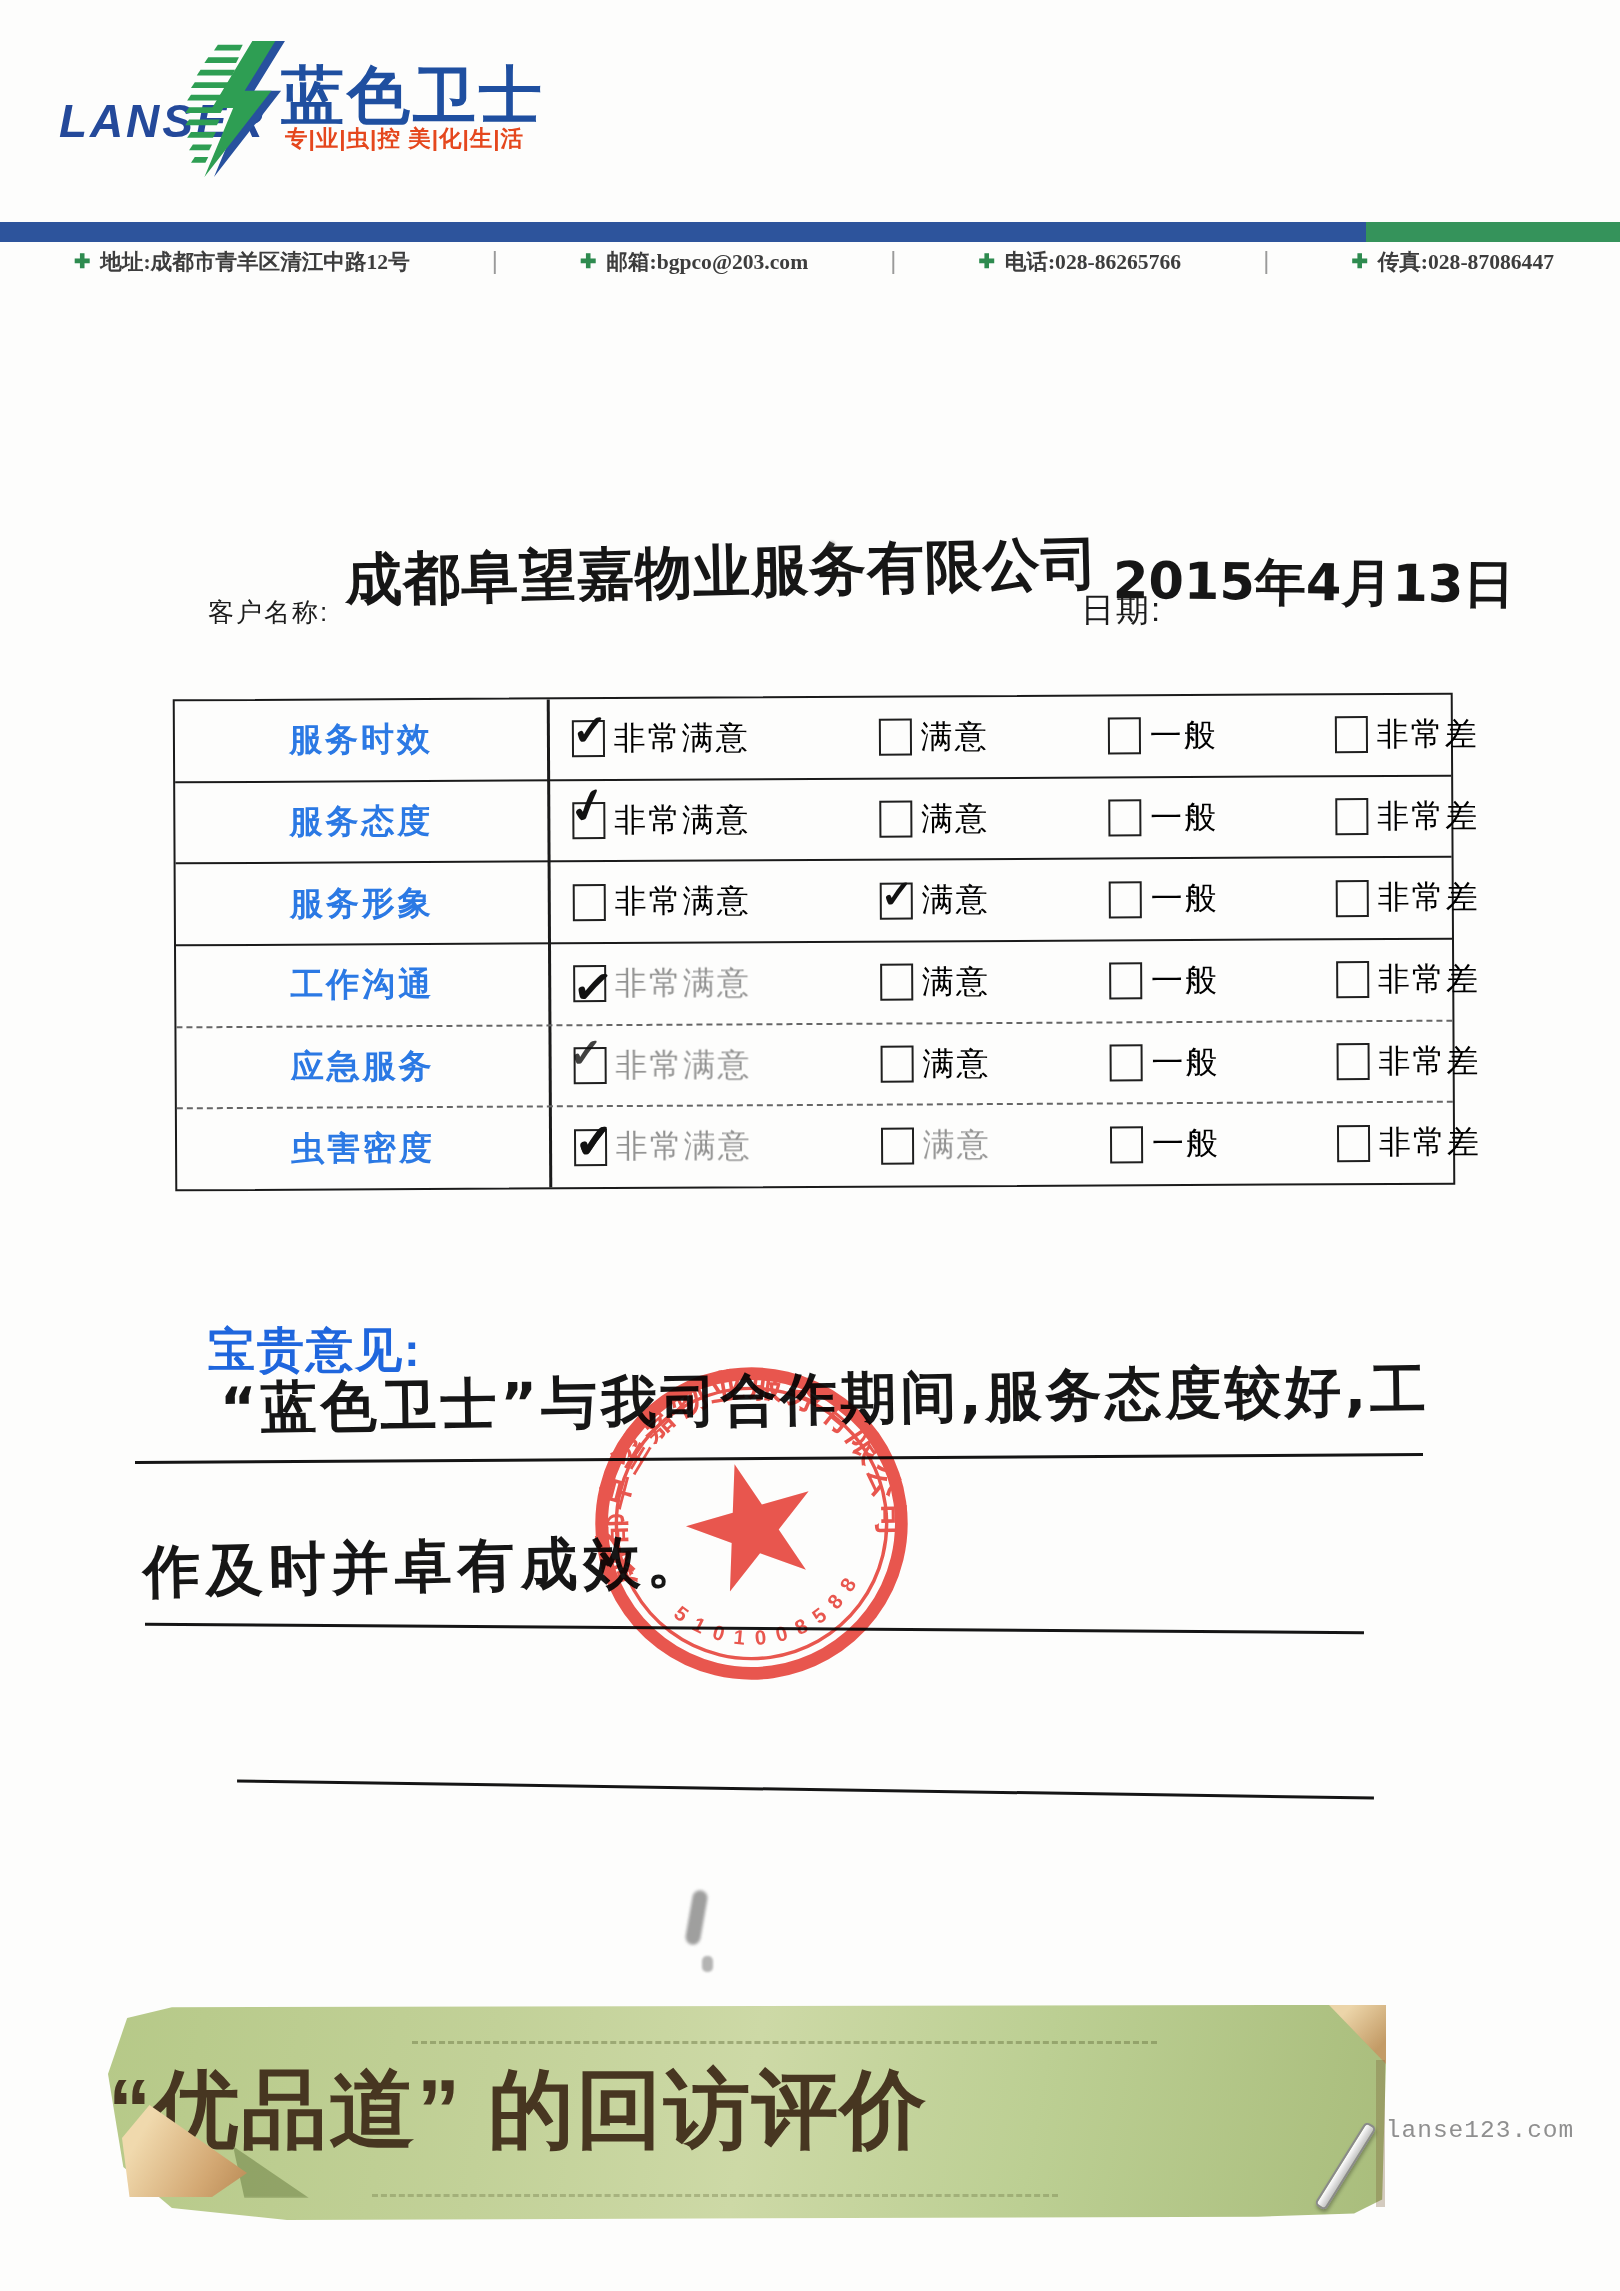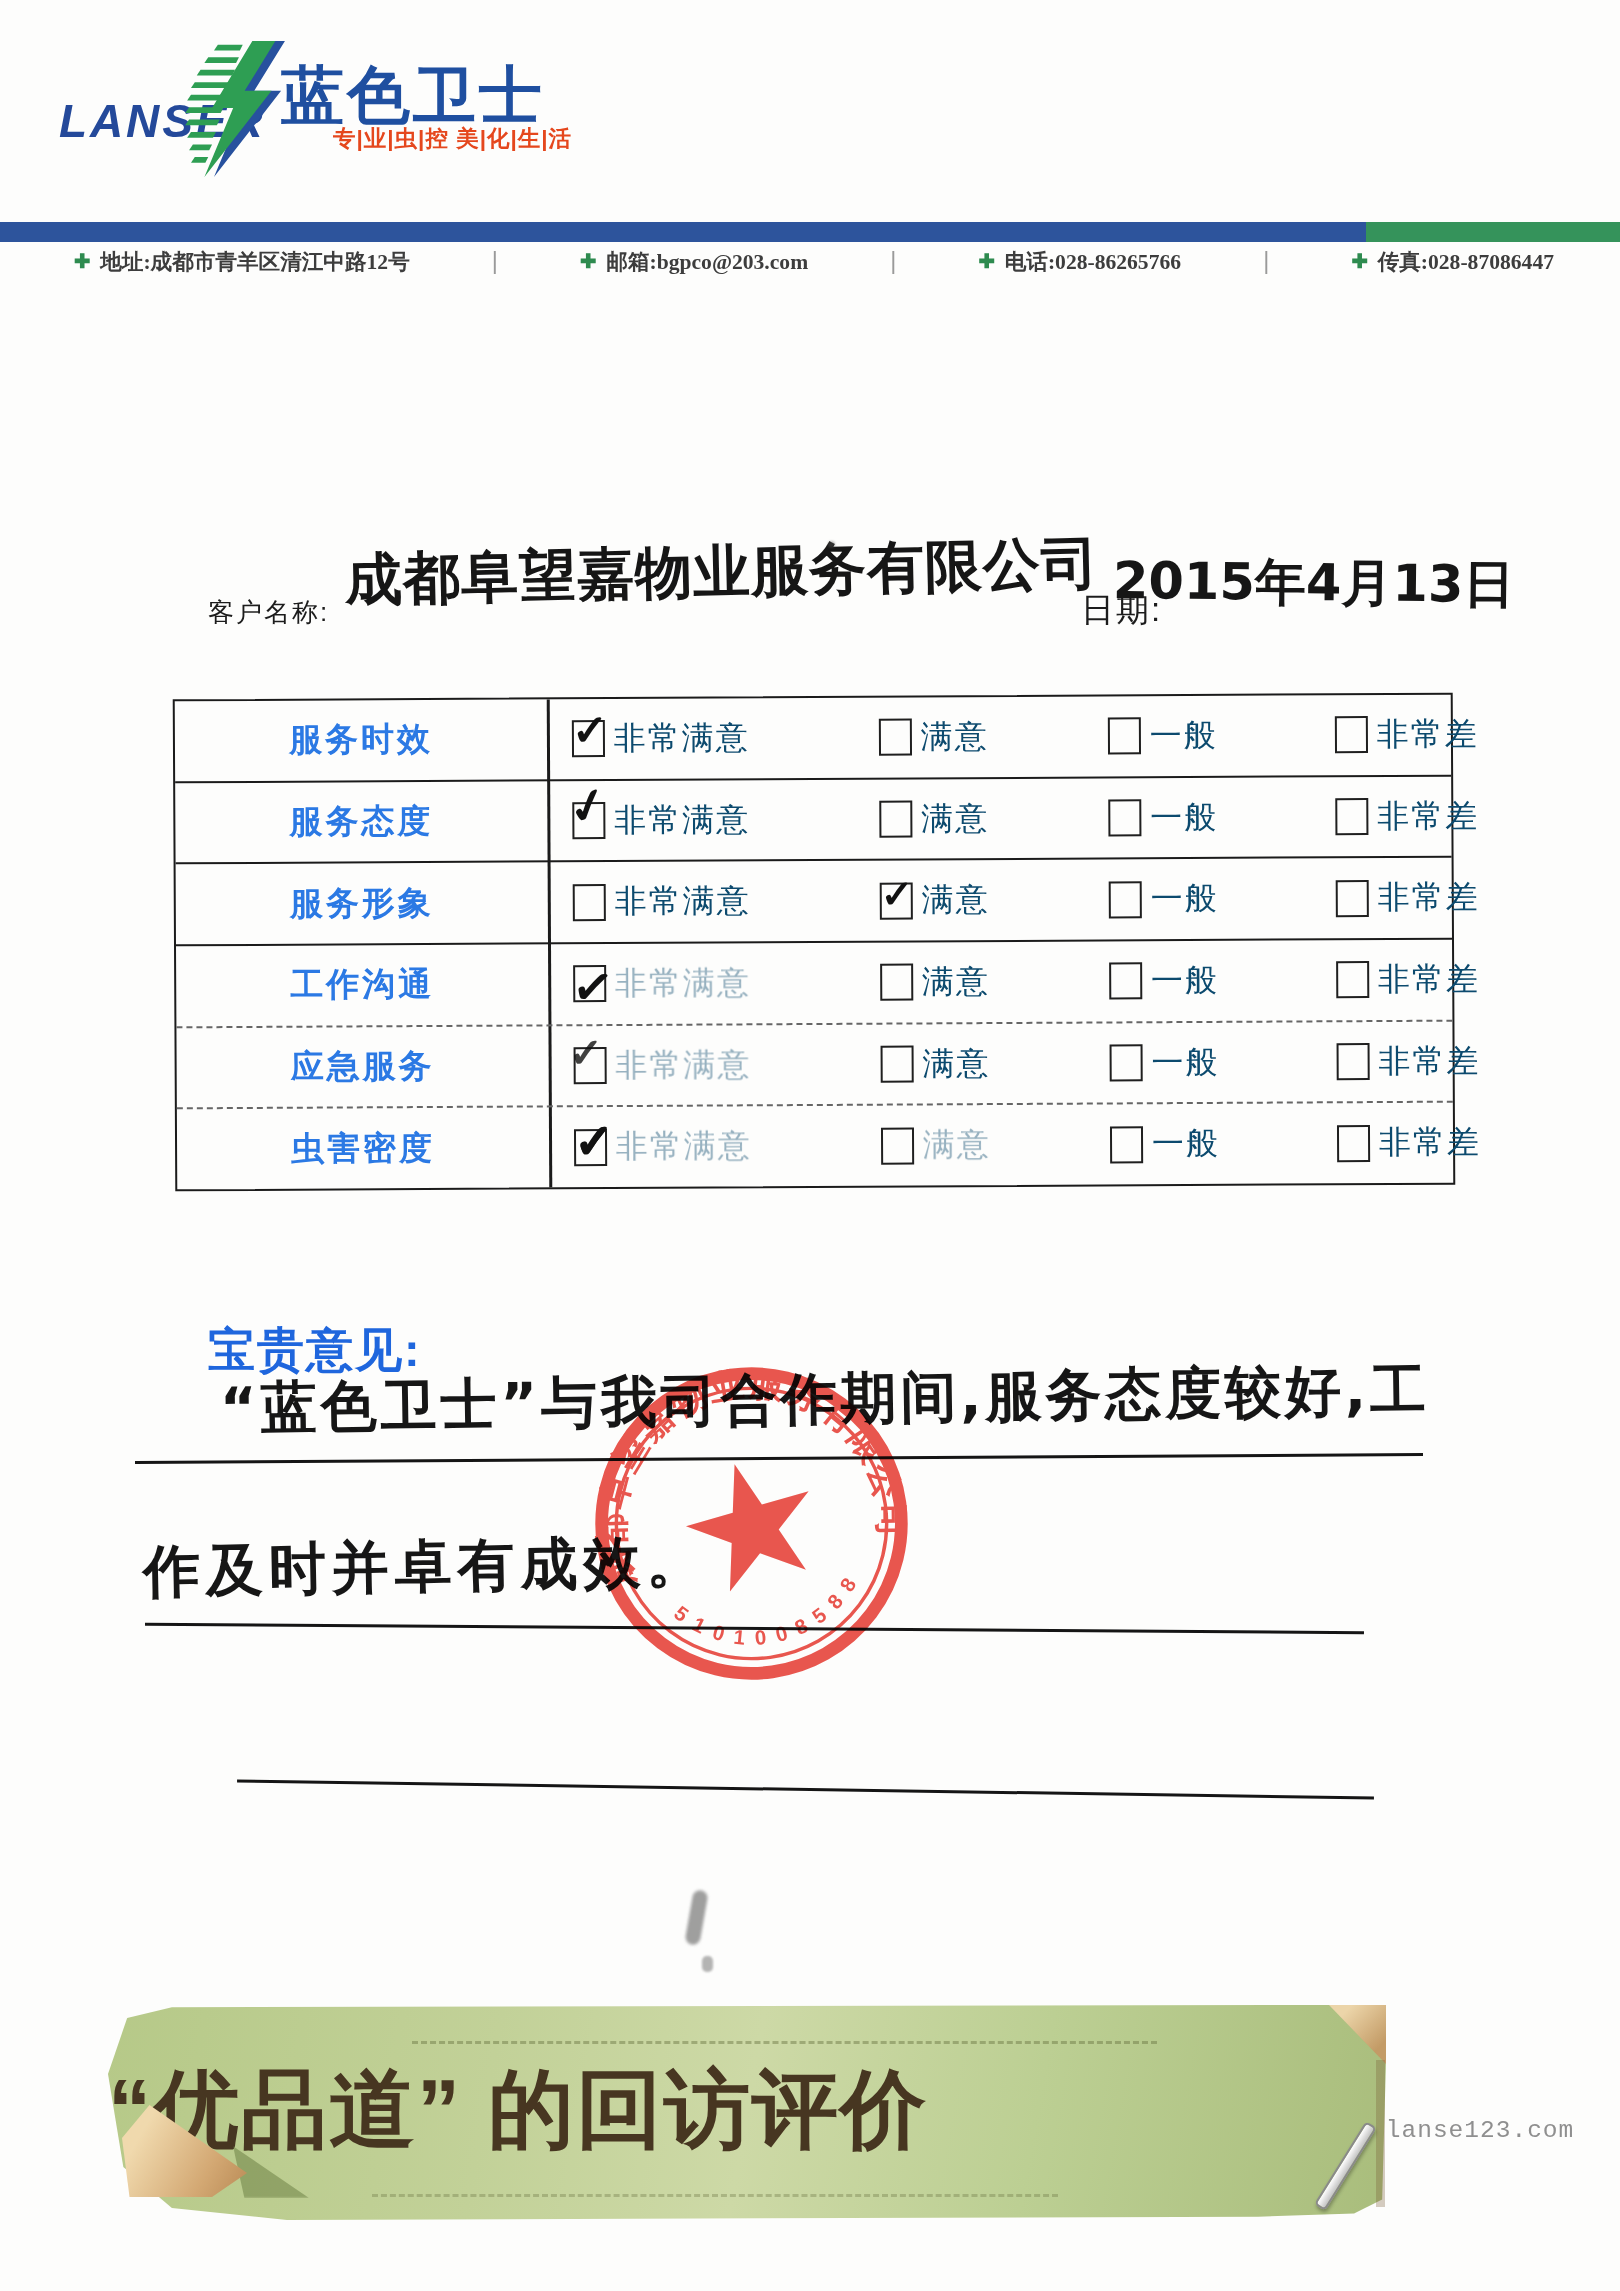--- a/index.html
+++ b/index.html
@@ -4,21 +4,21 @@
 <style>
   html,body{margin:0;padding:0;background:#ffffff;}
   .page{position:relative;width:1620px;height:2292px;background:#fdfdfc;overflow:hidden;
         font-family:"Liberation Sans",sans-serif;}
 
   
   .logo-en{position:absolute;left:59px;top:94px;font-size:46px;font-weight:bold;font-style:italic;
            color:#24499a;letter-spacing:2.9px;}
   .bolt{position:absolute;left:179px;top:41px;width:116px;height:139px;}
   .brand-cn{position:absolute;left:281px;top:53px;font-size:63px;font-weight:bold;color:#1f4fa0;letter-spacing:2.9px;text-align:center;}
-  .tagline{position:absolute;left:285px;top:123px;font-size:22.5px;font-weight:bold;color:#e5471d;letter-spacing:1px;margin-left:48px;}
+  .tagline{position:absolute;left:285px;top:123px;font-size:22.5px;font-weight:bold;color:#e5471d;letter-spacing:1px;}
 
   .bar{position:absolute;left:0;top:222px;width:1620px;height:19.6px;
        background:linear-gradient(90deg,#2d549c 0%,#2d549c 84.3%,#35935b 84.3%,#35935b 100%);}
 
   .contacts{position:absolute;left:74px;top:247px;width:1480px;display:flex;align-items:center;
             justify-content:space-between;}
   .contact{display:flex;align-items:center;font-family:"Liberation Serif",serif;font-size:21.6px;
            font-weight:bold;color:#3d3d3d;white-space:nowrap;}
   .cross{color:#2e8b4f;font-size:19.6px;margin-right:9.8px;}
   .sep{color:#9a9a9a;font-size:23.5px;font-weight:normal;}
@@ -45,21 +45,21 @@
           justify-content:center;color:#2b79e4;font-size:33px;font-weight:bold;letter-spacing:2.9px;}
   .topt{position:absolute;top:50%;transform:translateY(-50%);display:flex;align-items:center;gap:8.8px;}
   .cb{position:relative;width:29px;height:33px;border:2.9px solid #1f1f1f;display:inline-block;background:transparent;}
   .check{position:absolute;line-height:1;font-weight:bold;color:#111;}
   .r0 .check{font-size:43px;top:-13.7px;left:-2px;}
   .r1 .check{font-size:47px;top:-21.6px;left:-5.9px;transform:rotate(-14deg);}
   .r2 .check{font-size:39px;top:-9.8px;left:-1px;}
   .r3 .check{font-size:49px;top:-3.9px;left:-2.9px;transform:rotate(8deg);}
   .r4 .check{font-size:41px;top:-15.7px;left:-6.9px;opacity:.8;}
   .r5 .check{font-size:47px;top:-13.7px;left:-2px;text-shadow:1px 0 #111,0 1px #111;}
-  .optlabel{font-size:32px;color:#0c4a6e;font-family:Liberation Sans, sans-serif;letter-spacing:2px;white-space:nowrap;}
+  .optlabel{font-size:32px;color:#000000;font-family:Liberation Sans, sans-serif;letter-spacing:2px;white-space:nowrap;}
   .faded{opacity:.42;filter:blur(0.4px);}
 
   
   .fb-label{position:absolute;left:208px;top:1319px;font-size:47px;font-weight:bold;color:#1f66dd;letter-spacing:2px;}
   .hw-fb1{left:220px;top:1362px;font-size:56px;letter-spacing:3.9px;transform:rotate(-0.9deg);z-index:2;}
   .hw-fb2{left:143px;top:1529px;font-size:57px;letter-spacing:5.9px;transform:rotate(-1.1deg);z-index:2;}
   .rule{position:absolute;height:2.9px;background:#151515;z-index:1;}
   .rule1{left:135px;top:1457px;width:1288px;transform:rotate(-0.35deg);}
   .rule2{left:145px;top:1627px;width:1219px;transform:rotate(0.4deg);}
   .rule3{left:237px;top:1788px;width:1137px;transform:rotate(0.85deg);}

